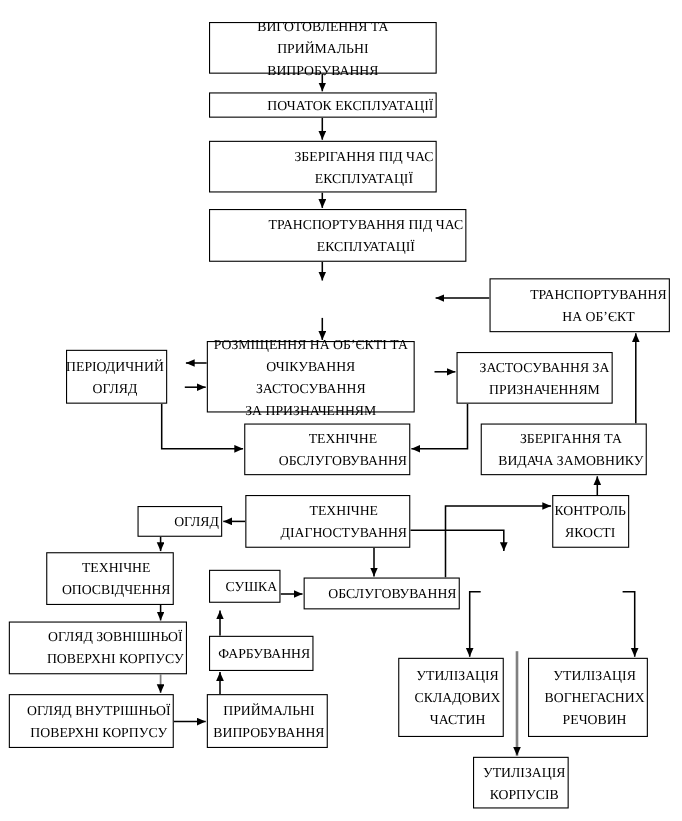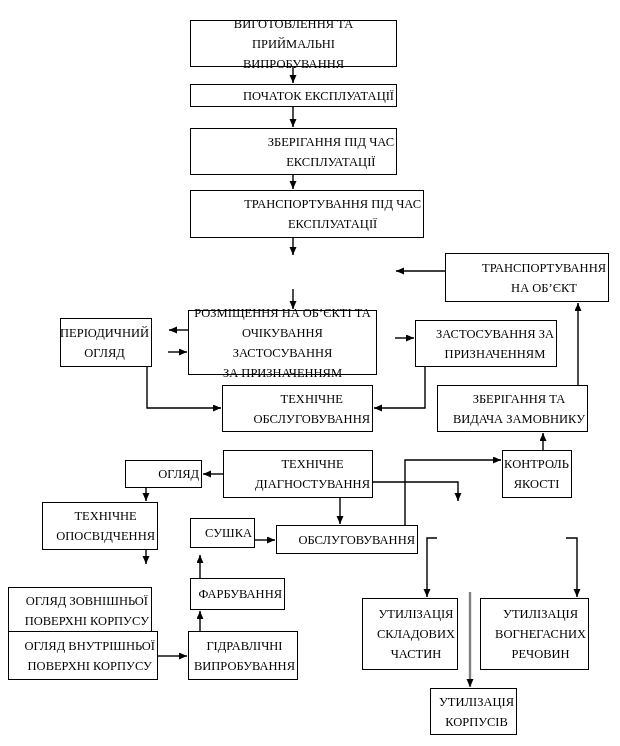--- a/index.html
+++ b/index.html
@@ -101,39 +101,39 @@
 ДІАГНОСТУВАННЯ</span>
     </div>
   <div class="node" style="left:502px;top:450px;width:70px;height:48px">
       <span class="lbl">КОНТРОЛЬ
 ЯКОСТІ</span>
     </div>
   <div class="node" style="left:42px;top:502px;width:116px;height:48px">
       <span class="lbl">ТЕХНІЧНЕ
 ОПОСВІДЧЕННЯ</span>
     </div>
-  <div class="node" style="left:8px;top:587px;width:144px;height:48px">
+  <div class="node" style="left:8px;top:565px;width:162px;height:48px">
       <span class="lbl">ОГЛЯД ЗОВНІШНЬОЇ
 ПОВЕРХНІ КОРПУСУ</span>
     </div>
   <div class="node" style="left:8px;top:631px;width:150px;height:49px">
       <span class="lbl">ОГЛЯД ВНУТРІШНЬОЇ
 ПОВЕРХНІ КОРПУСУ</span>
     </div>
   <div class="node" style="left:190px;top:518px;width:65px;height:30px">
       <span class="lbl">СУШКА</span>
     </div>
   <div class="node" style="left:276px;top:525px;width:142px;height:29px">
       <span class="lbl">ОБСЛУГОВУВАННЯ</span>
     </div>
   <div class="node" style="left:190px;top:578px;width:95px;height:32px">
       <span class="lbl">ФАРБУВАННЯ</span>
     </div>
   <div class="node" style="left:188px;top:631px;width:110px;height:49px">
-      <span class="lbl">ГІДРАВЛІЧНІ
+      <span class="lbl">ПРИЙМАЛЬНІ
 ВИПРОБУВАННЯ</span>
     </div>
   <div class="node" style="left:362px;top:598px;width:96px;height:72px">
       <span class="lbl">УТИЛІЗАЦІЯ
 СКЛАДОВИХ
 ЧАСТИН</span>
     </div>
   <div class="node" style="left:480px;top:598px;width:109px;height:72px">
       <span class="lbl">УТИЛІЗАЦІЯ
 ВОГНЕГАСНИХ

